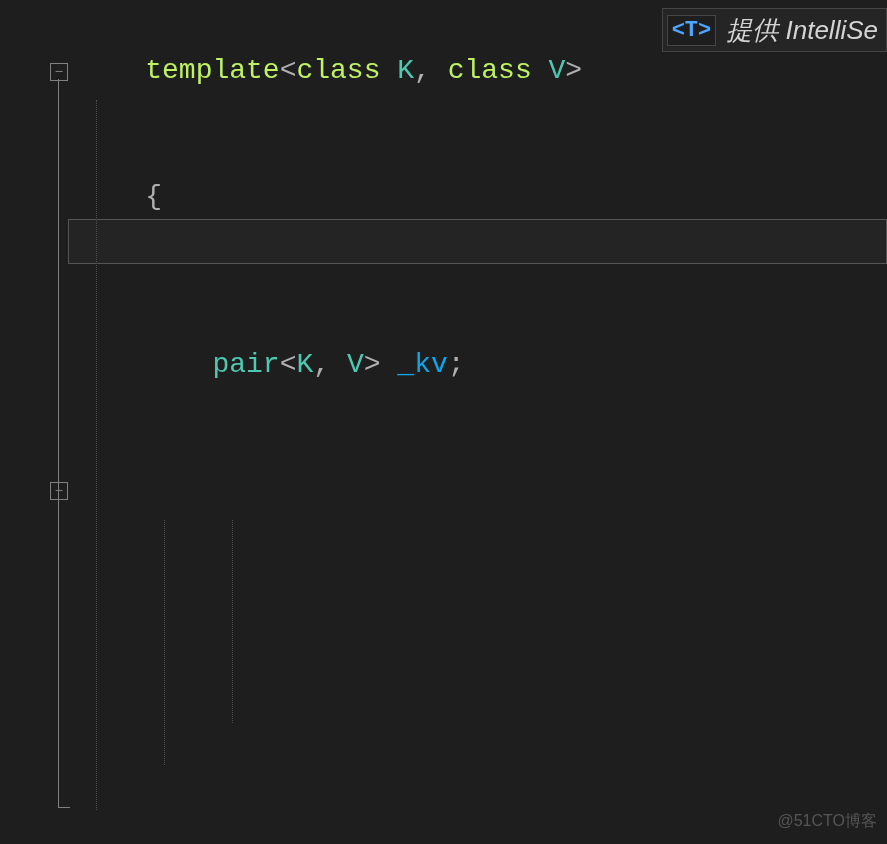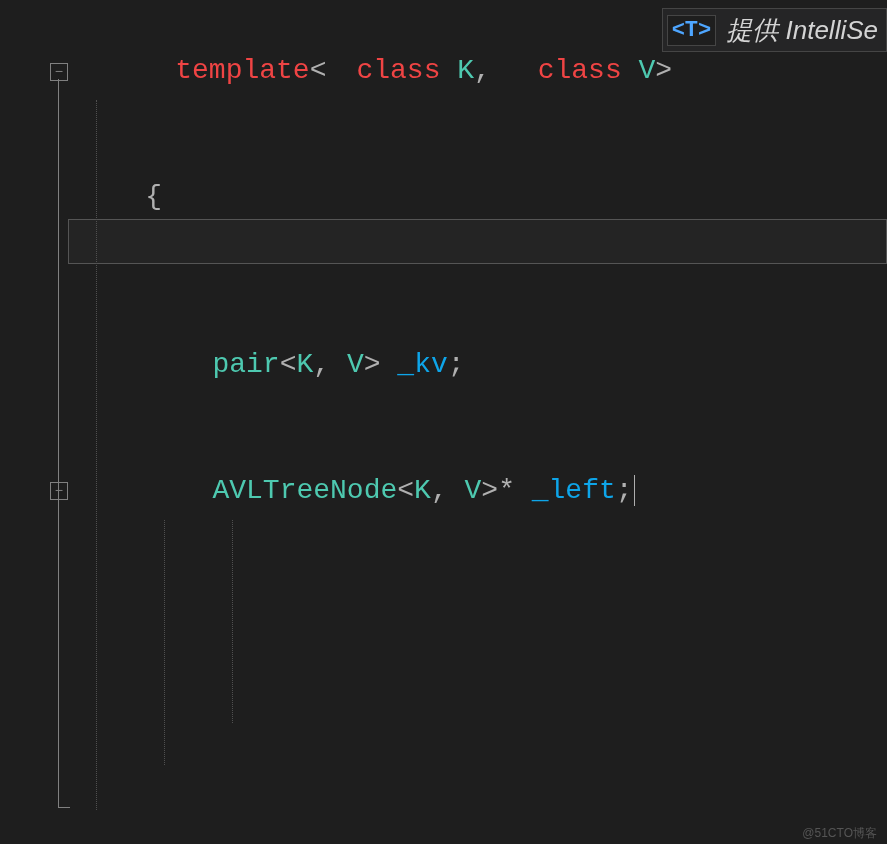--- a/index.html
+++ b/index.html
@@ -38,21 +38,21 @@
     line-height: 1;
     color: #808080;
     background: #1e1e1e;
   }
   .line {
     white-space: pre;
     position: relative;
     padding-left: 20px;
   }
   
-  .kw   { color: #ef4444; margin-left: 30px; }
+  .kw   { color: #bef264; }
   .type { color: #4ec9b0; }
   .punc { color: #b0b0b0; }
   .plain{ color: #0ea5e9; }
 
   .highlight-line {
     position: absolute;
     left: 68px;
     right: 0;
     height: 43px;
     border: 1px solid #555;
@@ -95,23 +95,23 @@
     color: #d4d4d4;
     font-family: "Microsoft YaHei", sans-serif;
     font-size: 26px;
     white-space: nowrap;
     overflow: hidden;
     font-style: italic;
   }
 
   .watermark {
     position: absolute;
-    bottom: 2px;
+    bottom: 12px;
     right: 10px;
-    font-size: 12px;
+    font-size: 16px;
     color: #555;
     font-family: sans-serif;
   }
 
   .vguide {
     position: absolute;
     top: 0; bottom: 0;
     border-left: 1px dotted #505050;
   }
 </style>
@@ -142,23 +142,20 @@
   <div class="line">
     <span class="punc">{</span>
   </div>
 
   <div class="line">&nbsp;</div>
 
   <div class="line">
     <span class="plain">    </span><span class="type">pair</span><span class="punc">&lt;</span><span class="type">K</span><span class="punc">, </span><span class="type">V</span><span class="punc">&gt;</span><span class="plain"> </span><span class="plain">_kv</span><span class="punc">;</span>
   </div>
 
-  <div class="line">
-    <span class="plain">    </span><span class="type">AVLTreeNode</span><span class="punc">&lt;</span><span class="type">K</span><span class="punc">, </span><span class="type">V</span><span class="punc">&gt;</span><span class="punc">* </span><span class="plain">_left</span><span class="punc">;</span><span class="caret"></span>
-  </div>
 
 
   <div class="line">
     
   </div>
 
 </div>
 
 <div class="tooltip">
   <span class="tooltip-badge">&lt;T&gt;</span>

